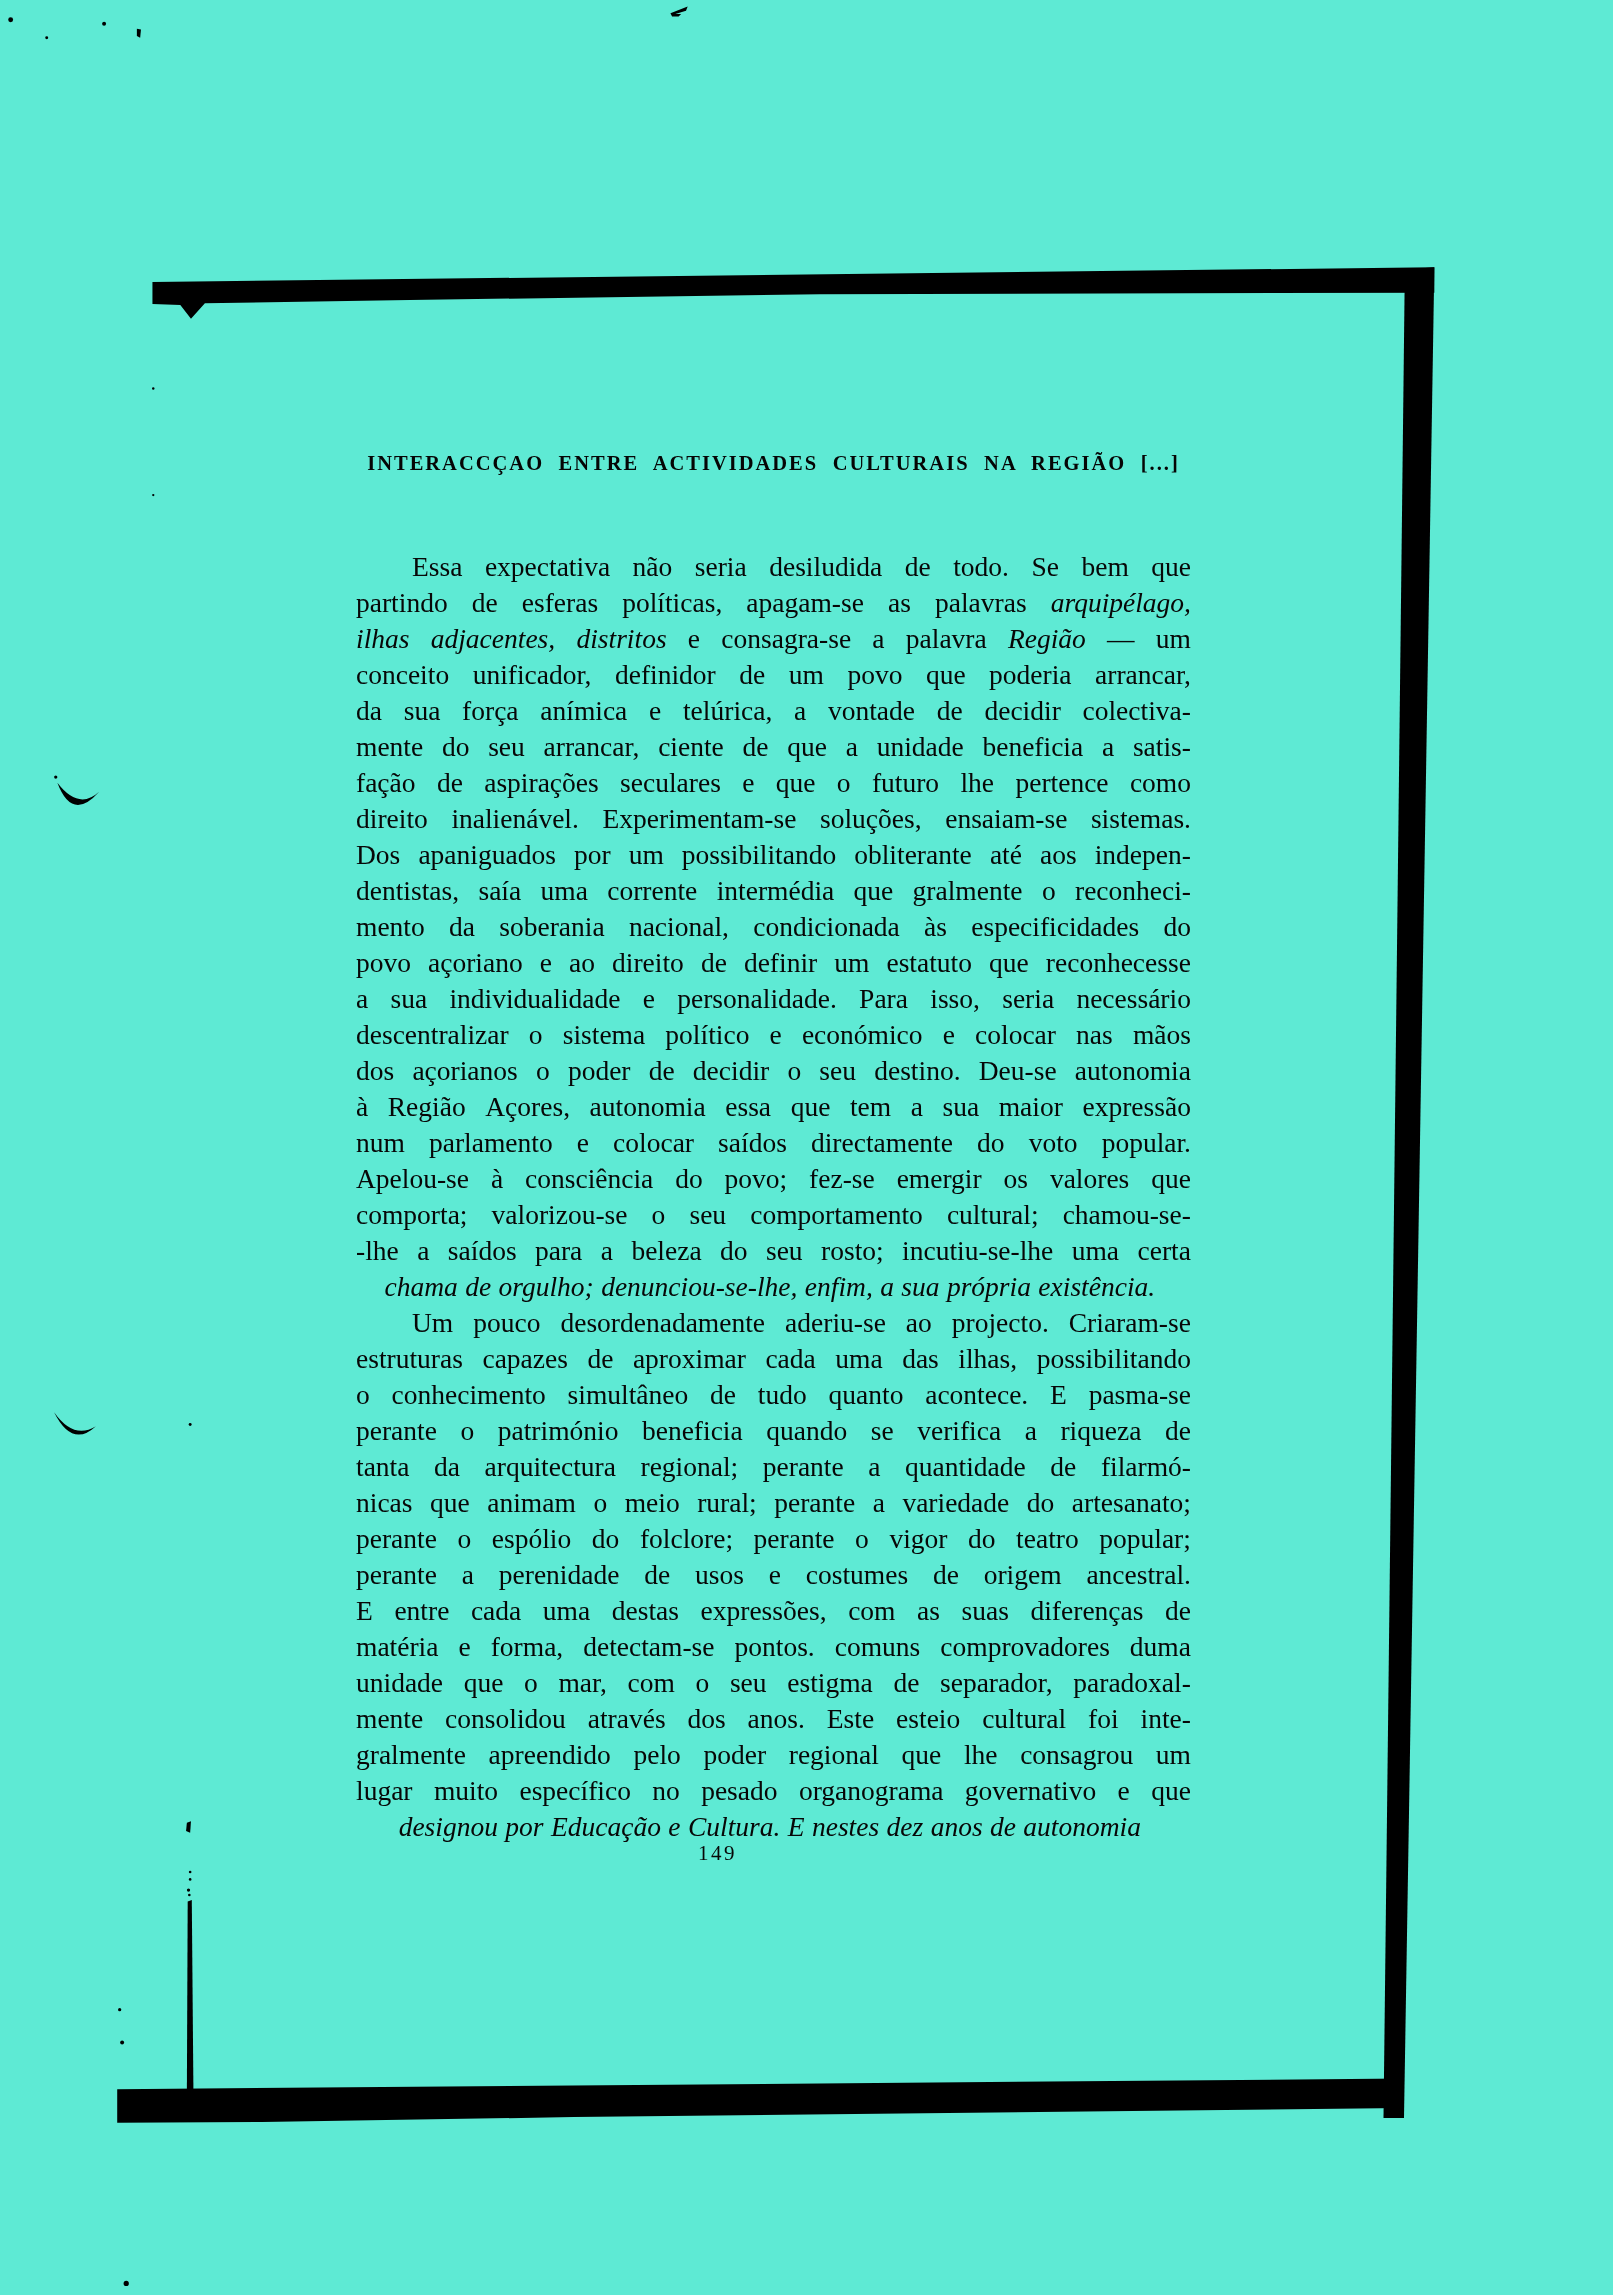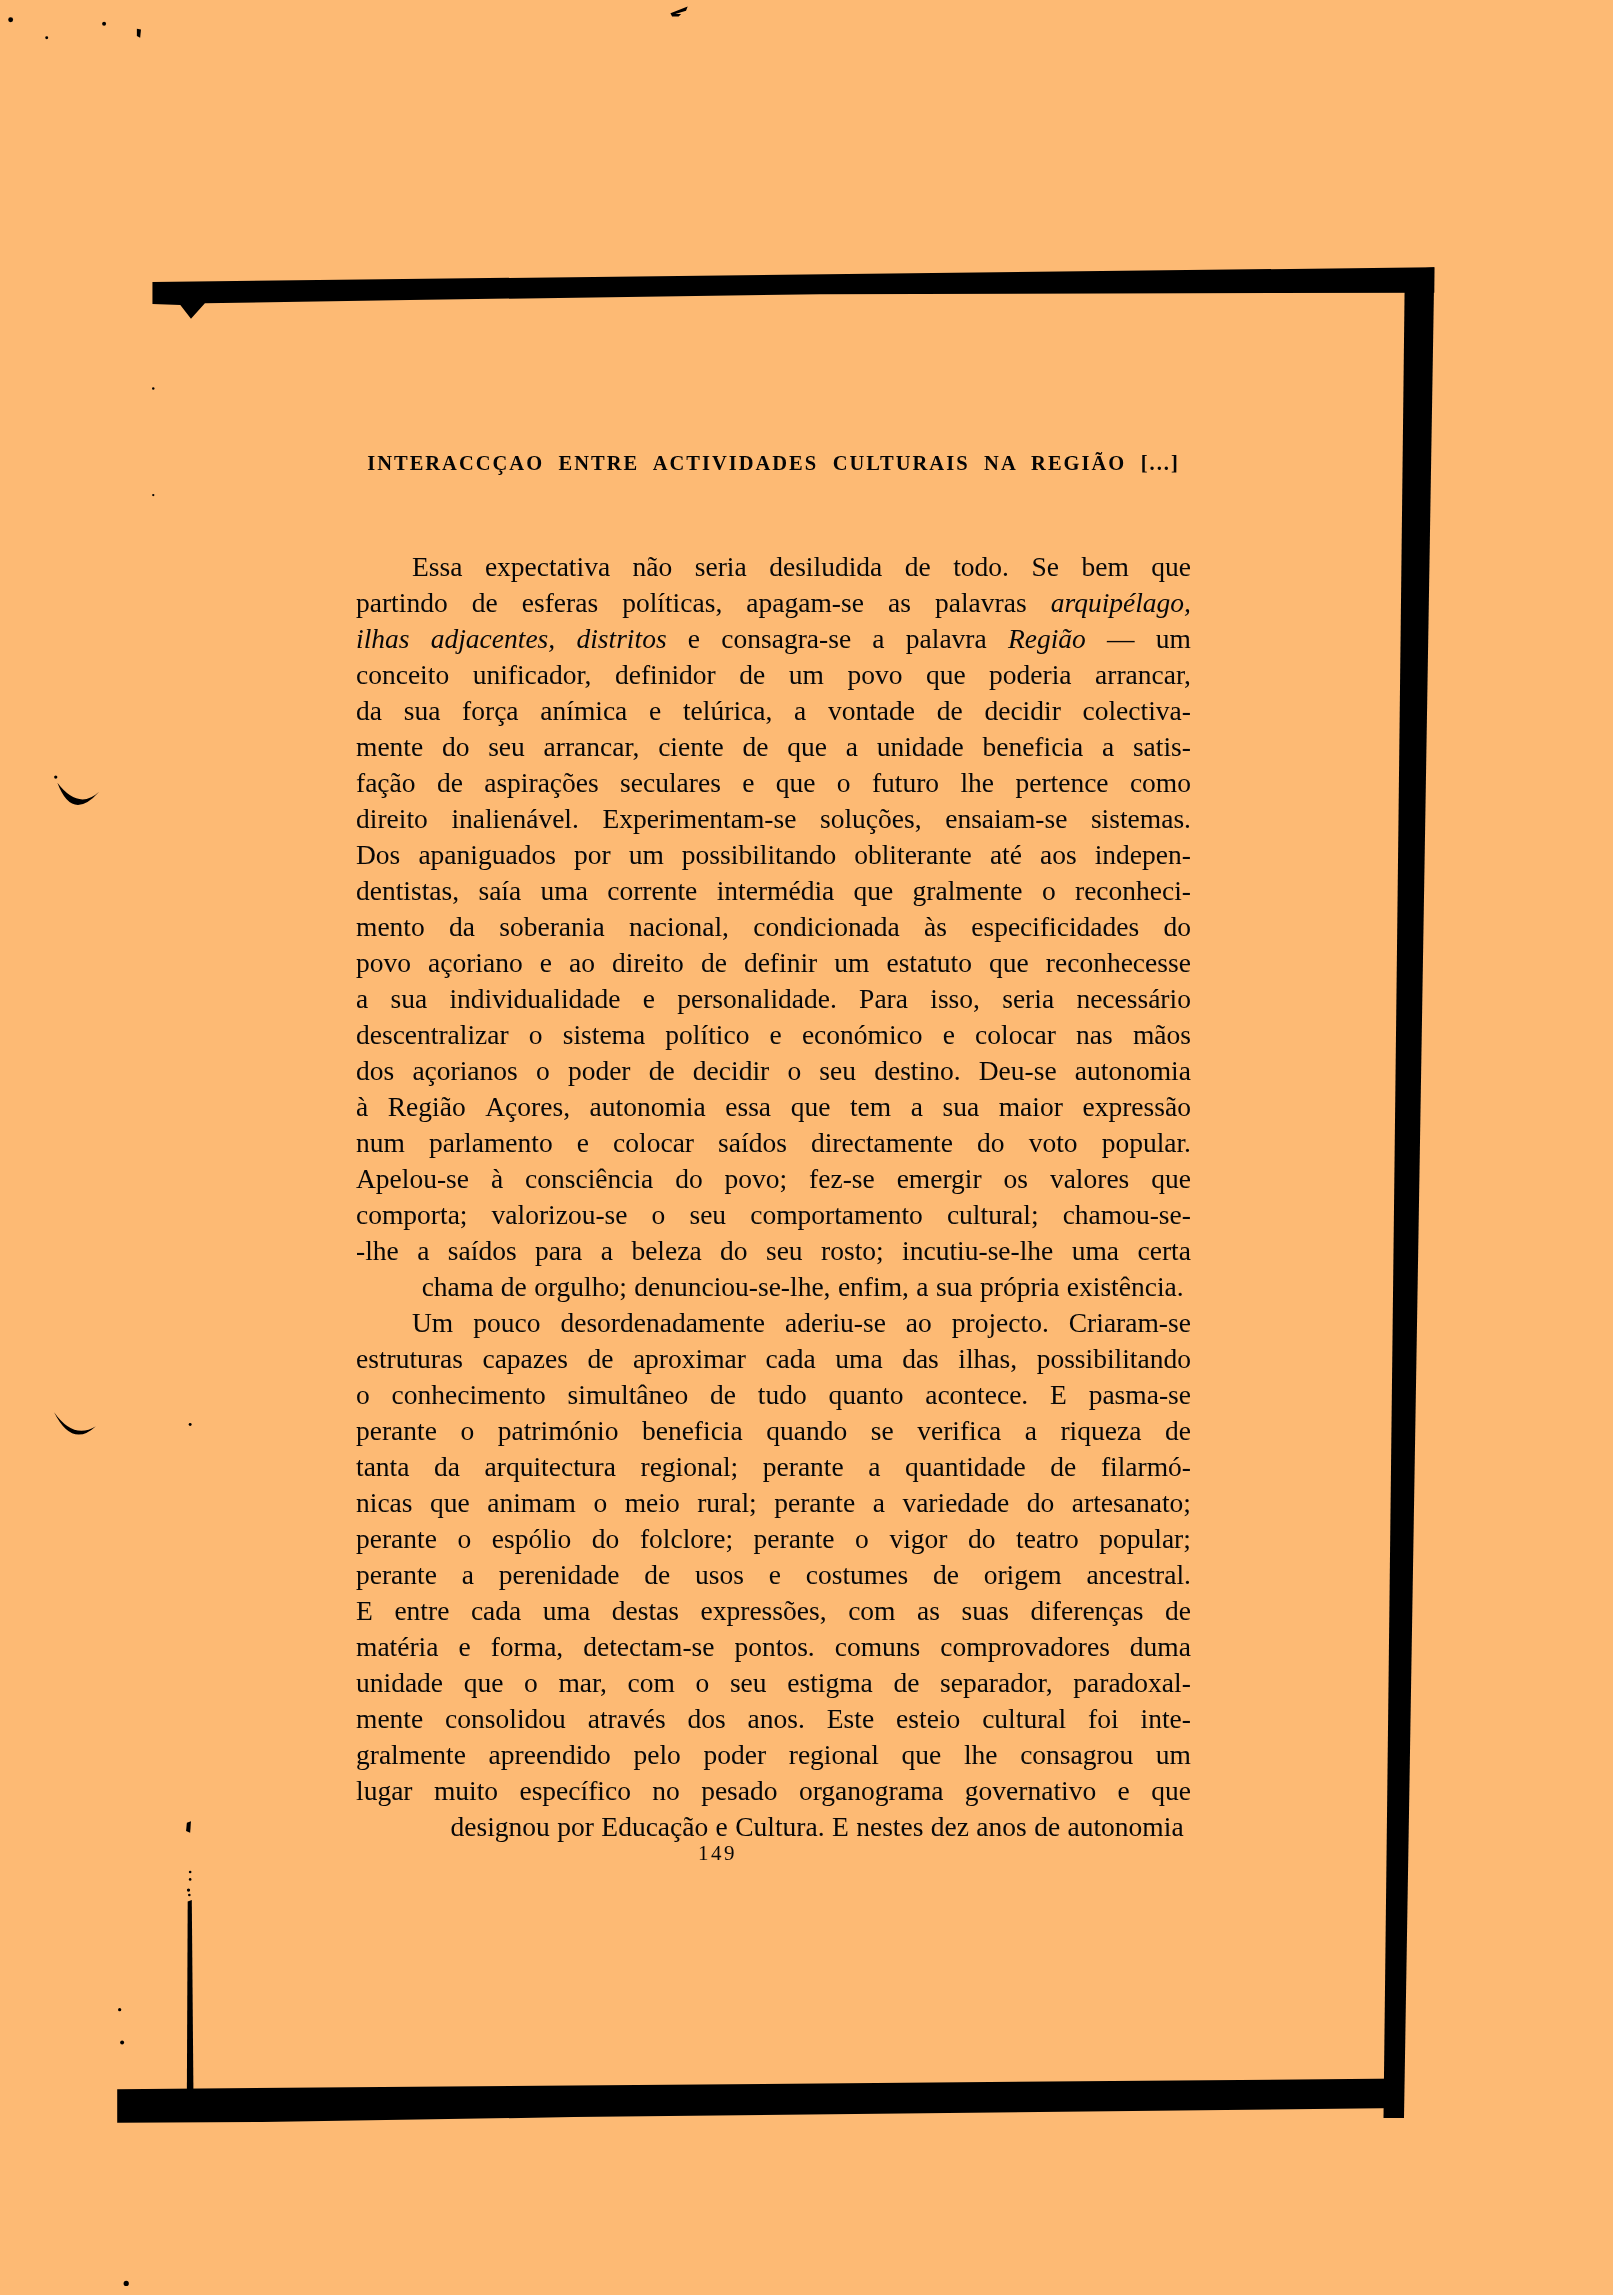--- a/index.html
+++ b/index.html
@@ -3,40 +3,40 @@
 <meta charset="utf-8">
 <style>
   html,body{margin:0;padding:0;}
   body{
     width:1613px;height:2295px;
     background:#ffffff;
     font-family:"Liberation Serif","DejaVu Serif",serif;
     position:relative;
     overflow:hidden;
   }
-  .page{position:absolute;inset:0;background:#fdba74;}
+  .page{position:absolute;inset:0;background:#5eead4;}
   .artifacts{position:absolute;left:0;top:0;pointer-events:none;}
   .running-header{
     position:absolute;left:356px;top:452px;width:835px;
     text-align:center;
     font-size:20.5px;font-weight:700;
     letter-spacing:2px;word-spacing:7.4px;
     color:#050505;white-space:nowrap;
   }
   .body-text{
     position:absolute;left:356px;top:525px;width:835px;
     font-size:27.5px;color:#070707;margin-top:24px;
   }
   .line{
     display:flex;justify-content:space-between;align-items:baseline;
     height:36px;line-height:36px;white-space:nowrap;
   }
   .line .w{white-space:pre;}
   .line.indent{padding-left:56px;}
-  .line.last{justify-content:flex-end;}
+  .line.last{justify-content:center;font-style:italic;}
   .line.last .w{margin-right:7.4px;}
   .page-number{
     position:absolute;left:698px;top:1841px;
     font-size:21px;letter-spacing:2.5px;color:#070707;font-weight:400;
   }
 </style>
 </head>
 <body>
 
 <div class="page">

